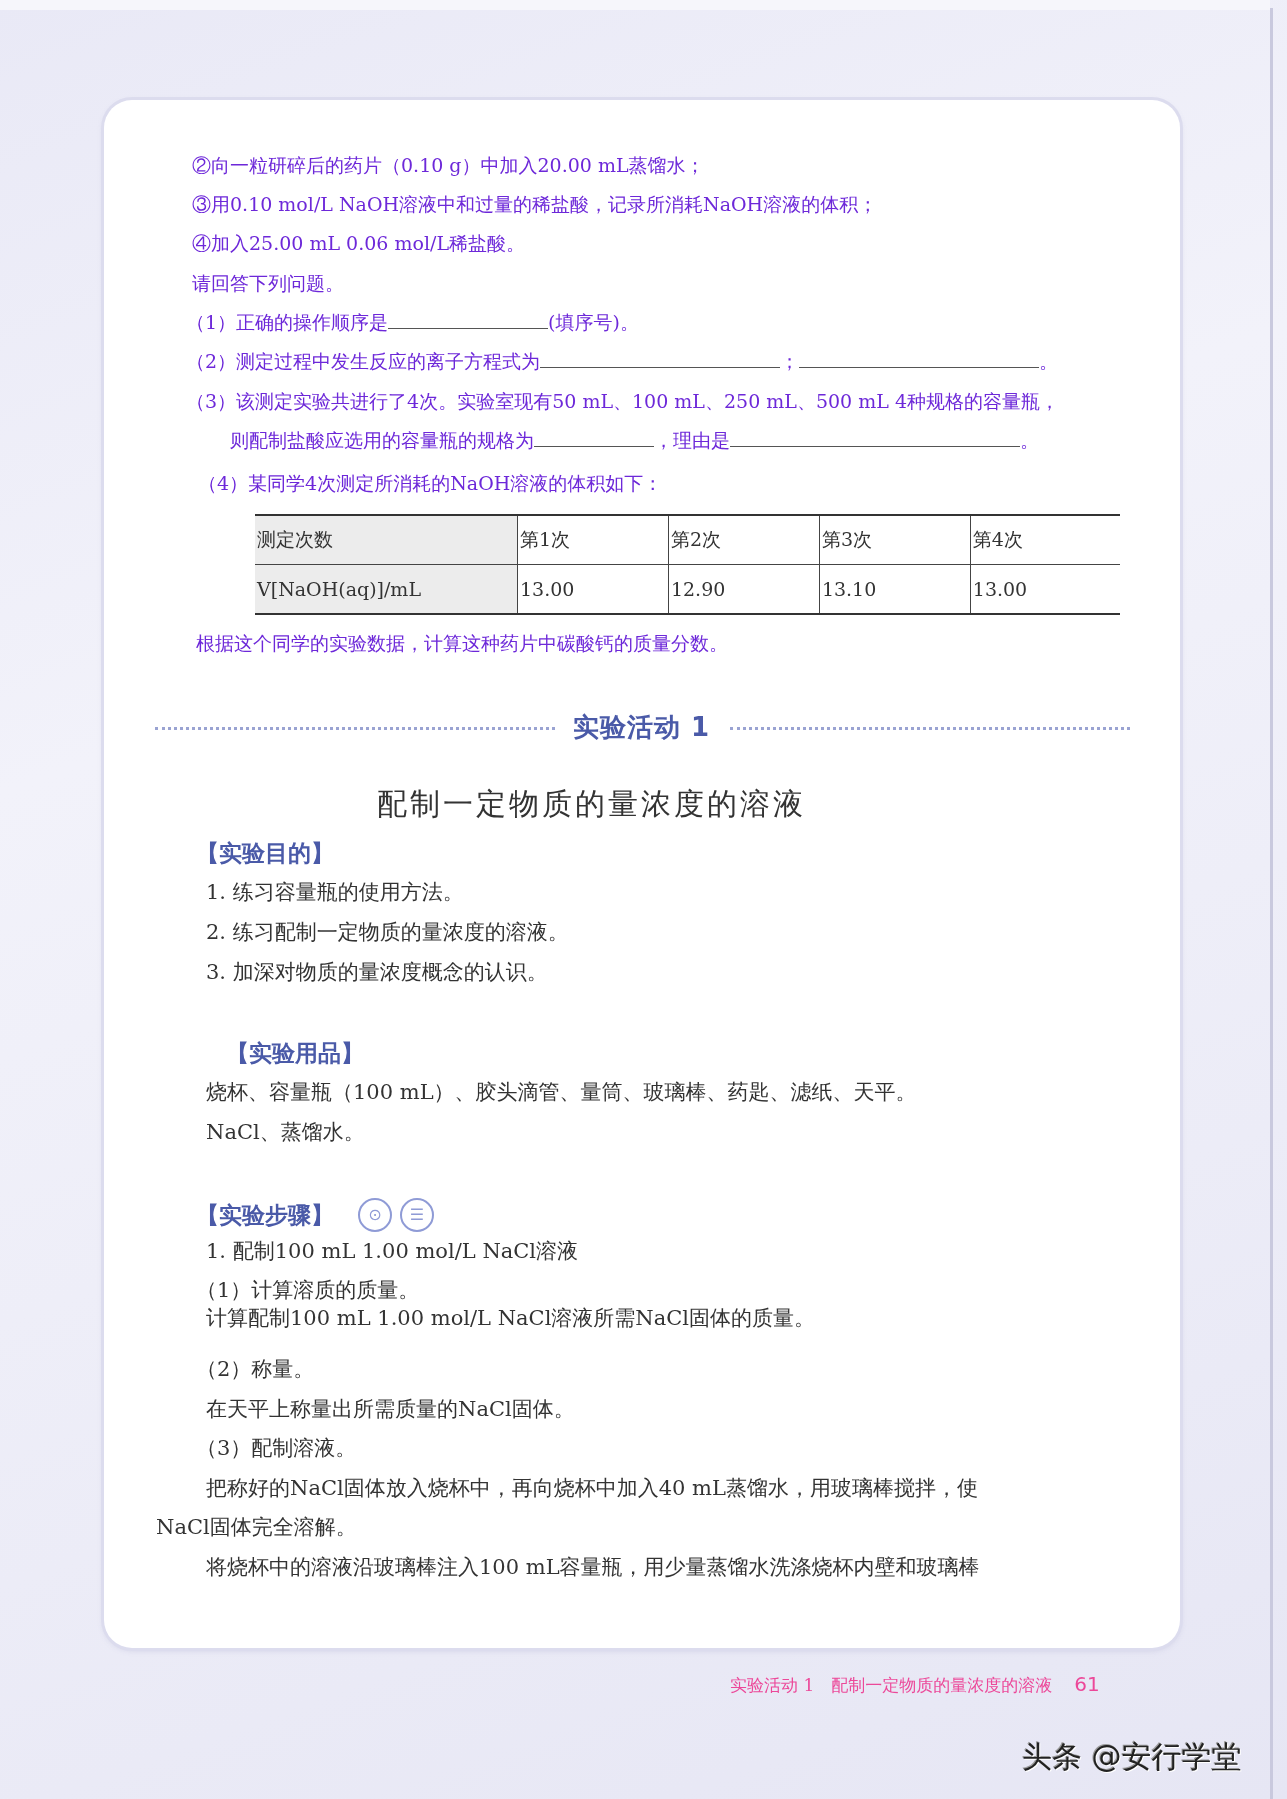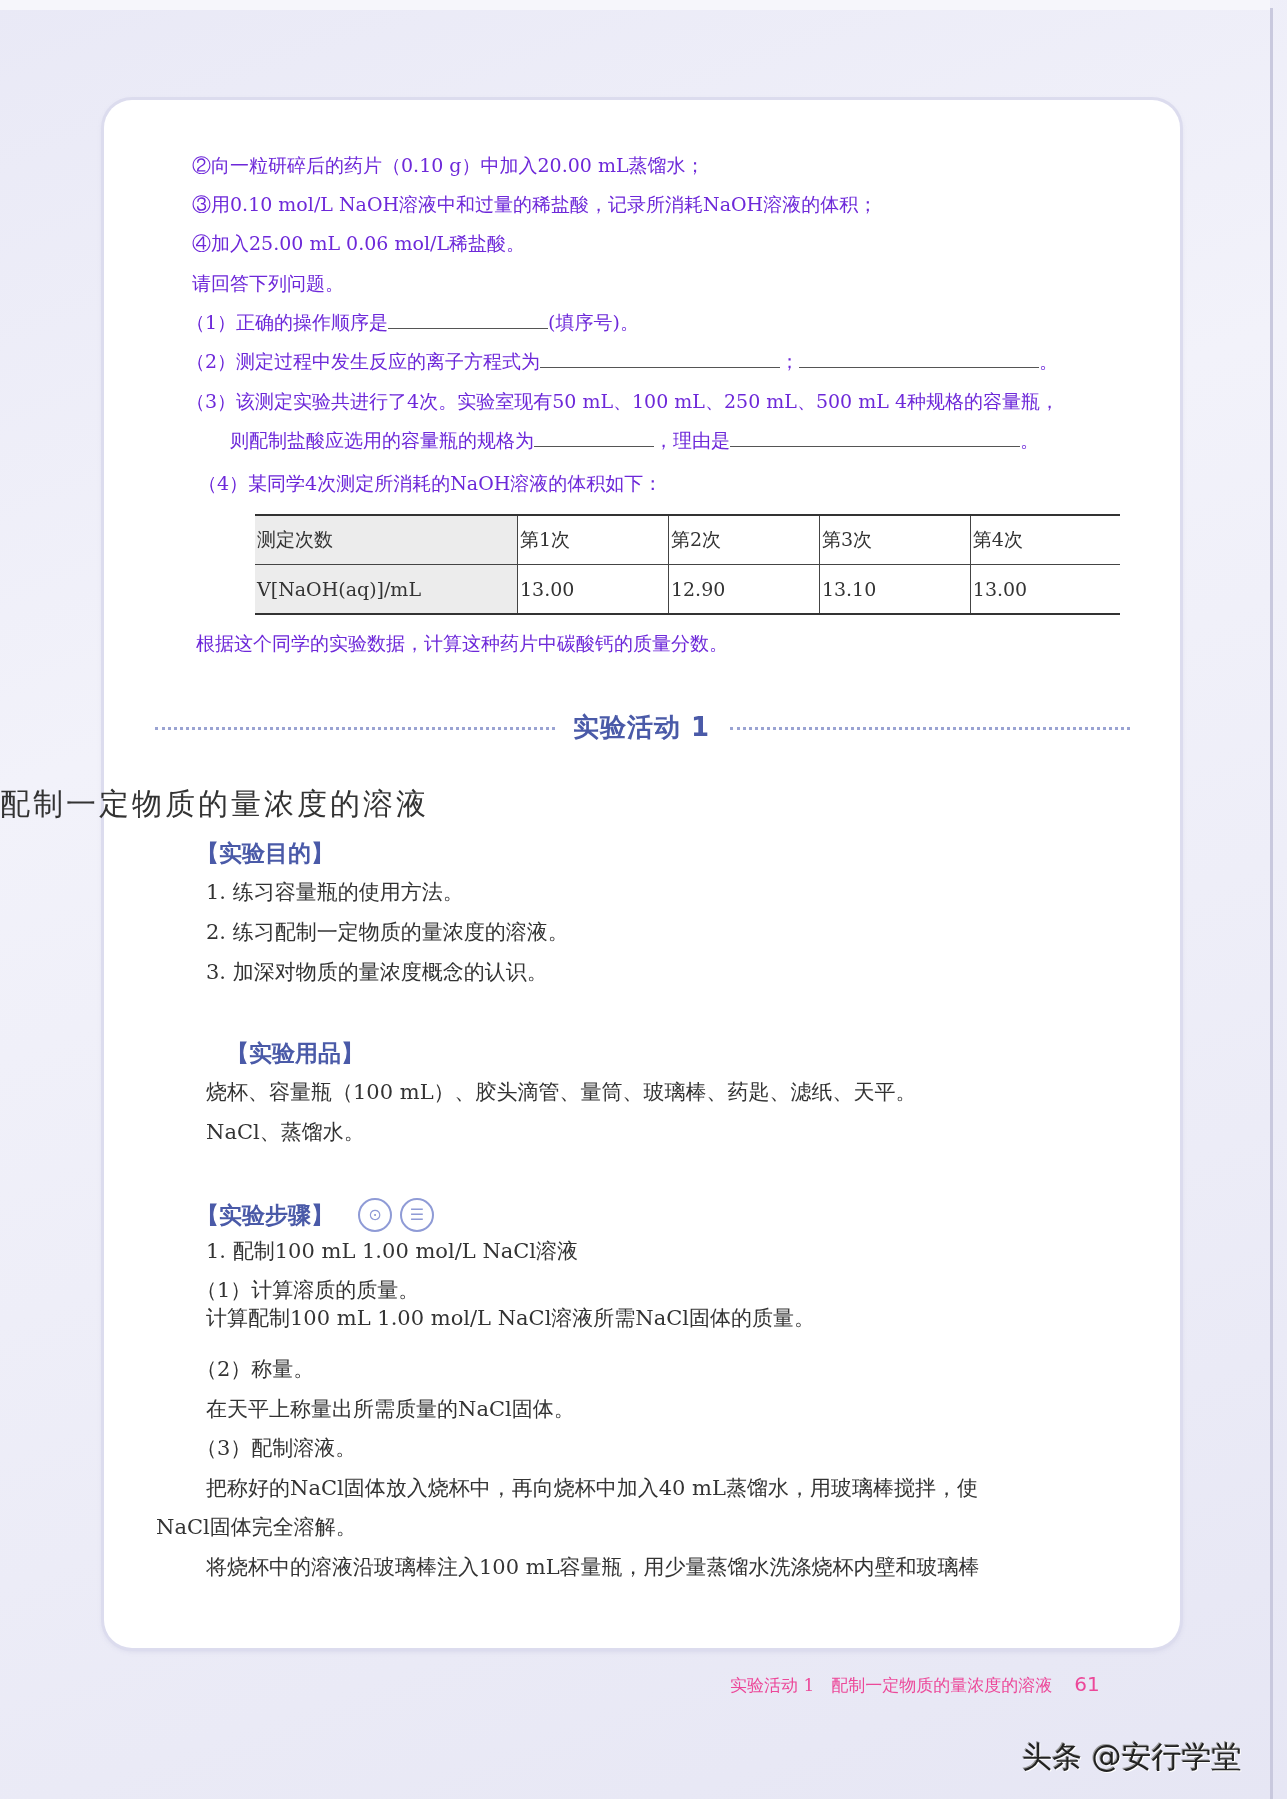--- a/index.html
+++ b/index.html
@@ -39,21 +39,21 @@
       position: absolute; left: 155px; top: 708px; width: 975px; height: 40px;
     }
     .dots {
       position: absolute; top: 19px; height: 0; border-top: 3px dotted #9aa3d2;
     }
     .section-title {
       position: absolute; left: 565px; top: 2px; font-family: "DejaVu Sans", "Liberation Sans", sans-serif;
       font-weight: bold; font-size: 26px; color: #4a5aa8; letter-spacing: 1px;
     }
     .big-title {
-      position: absolute; left: 0; width: 1183px; top: 784px; 
+      position: absolute; left: 0; width: 1183px; top: 784px; text-align: center;
       font-size: 30px; color: #333; letter-spacing: 3px;
     }
     .heading {
       position: absolute; font-family: "DejaVu Sans", "Liberation Sans", sans-serif;
       font-weight: bold; font-size: 23px; color: #4a5aa8;
     }
     .kai { font-family: "DejaVu Serif", "Liberation Serif", serif; font-size: 21px; line-height: 28px; color: #333; position: absolute; white-space: nowrap; }
     .icon-circle {
       position: absolute; width: 30px; height: 30px; border: 2px solid #8f9bd6; border-radius: 50%;
       color: #8f9bd6; font-size: 16px; text-align: center; line-height: 30px; font-family: "DejaVu Sans", sans-serif;

